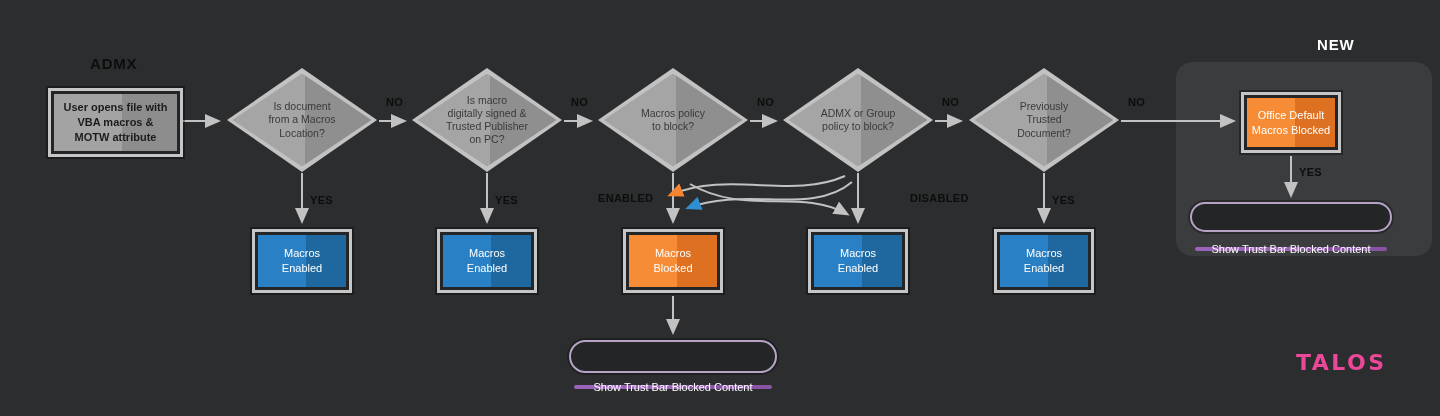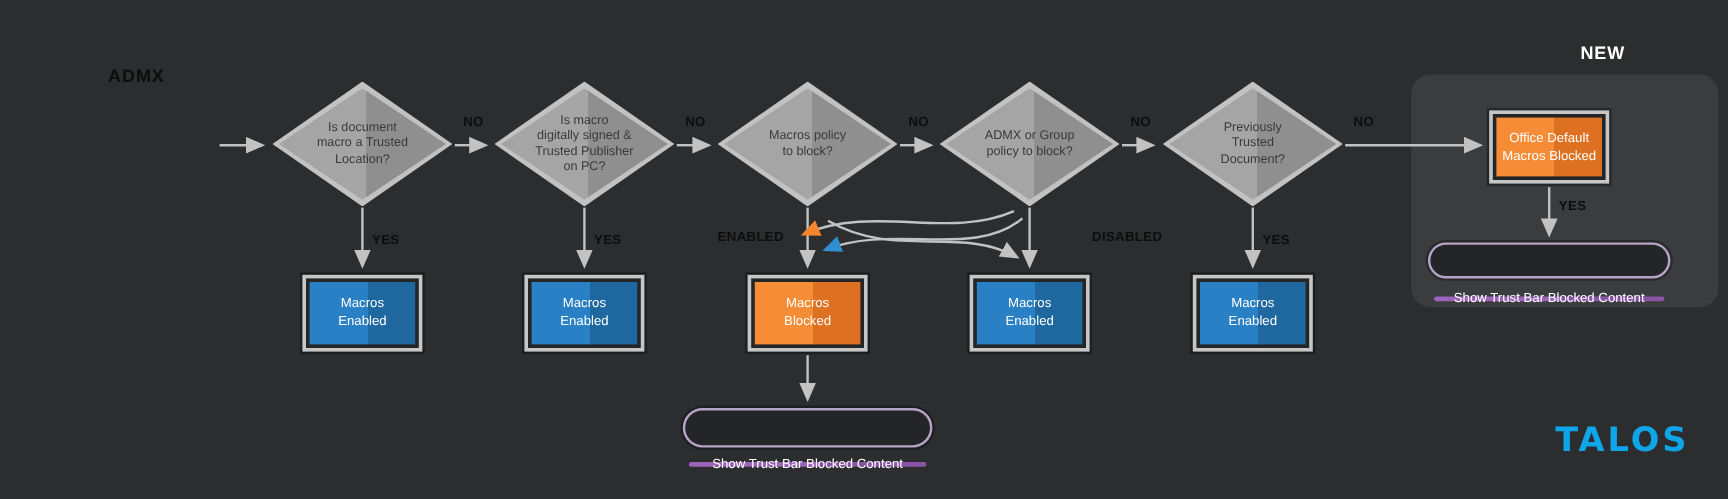--- a/index.html
+++ b/index.html
@@ -34,21 +34,21 @@
   .fill.blue   { background:linear-gradient(90deg,#2a80c4 0 55%,#1f689f 55%); }
   .fill.orange { background:linear-gradient(90deg,#f78c36 0 55%,#de7121 55%); }
 
   .pill { position:absolute; border:2px solid #b6a4c6; border-radius:999px;
     background:#242526; padding:3px; display:flex; box-shadow:0 0 0 2px rgba(0,0,0,.3); }
   .pill .pfill { flex:1; border-radius:999px;
     background:linear-gradient(90deg,#9c64b8 0 55%,#8954a5 55%);
     color:#fff; font-size:11px; display:flex; align-items:center; justify-content:center;
     padding:2px 14px; white-space:nowrap;margin-top:40px; }
 
-  .logo { position:absolute; color:#0ea5e9; font-weight:bold; font-size:28px;
+  .logo { position:absolute; color:#ec4899; font-weight:bold; font-size:22px;
     letter-spacing:2.5px; font-family:"DejaVu Sans", sans-serif; }
 </style>
 </head>
 <body>
 
 <div class="stage">
 
   <div class="panel" style="left:1176px; top:62px; width:256px; height:194px;"></div>
 
   <svg class="wires" viewBox="0 0 1440 416">
@@ -84,25 +84,30 @@
 
       <path d="M845 176 C 790 200, 730 170, 670 195" marker-end="url(#mo)"></path>
       <path d="M852 182 C 812 216, 745 186, 688 208" marker-end="url(#mb)"></path>
       <path d="M690 184 C 745 216, 800 188, 847 214" marker-end="url(#mg)"></path>
     </g>
   </svg>
 
   <div class="lbl big" style="left:90px; top:55px;">ADMX</div>
   <div class="lbl big white" style="left:1277px; top:36px;">NEW</div>
 
+  <div class="rect" style="left:48px; top:88px; width:135px; height:69px;">
+    <div class="fill gray">User opens file with
+VBA macros &amp;
+MOTW attribute</div>
+  </div>
 
   <div class="diamond" style="left:227px; top:68px;">
     <div class="inner">
         <div class="txt">Is document
-macro a Trusted
+from a Macros
 Location?</div>
       </div>
   </div>
   <div class="diamond" style="left:412px; top:68px;">
     <div class="inner">
         <div class="txt">Is macro
 digitally signed &amp;
 Trusted Publisher
 on PC?</div>
       </div>

